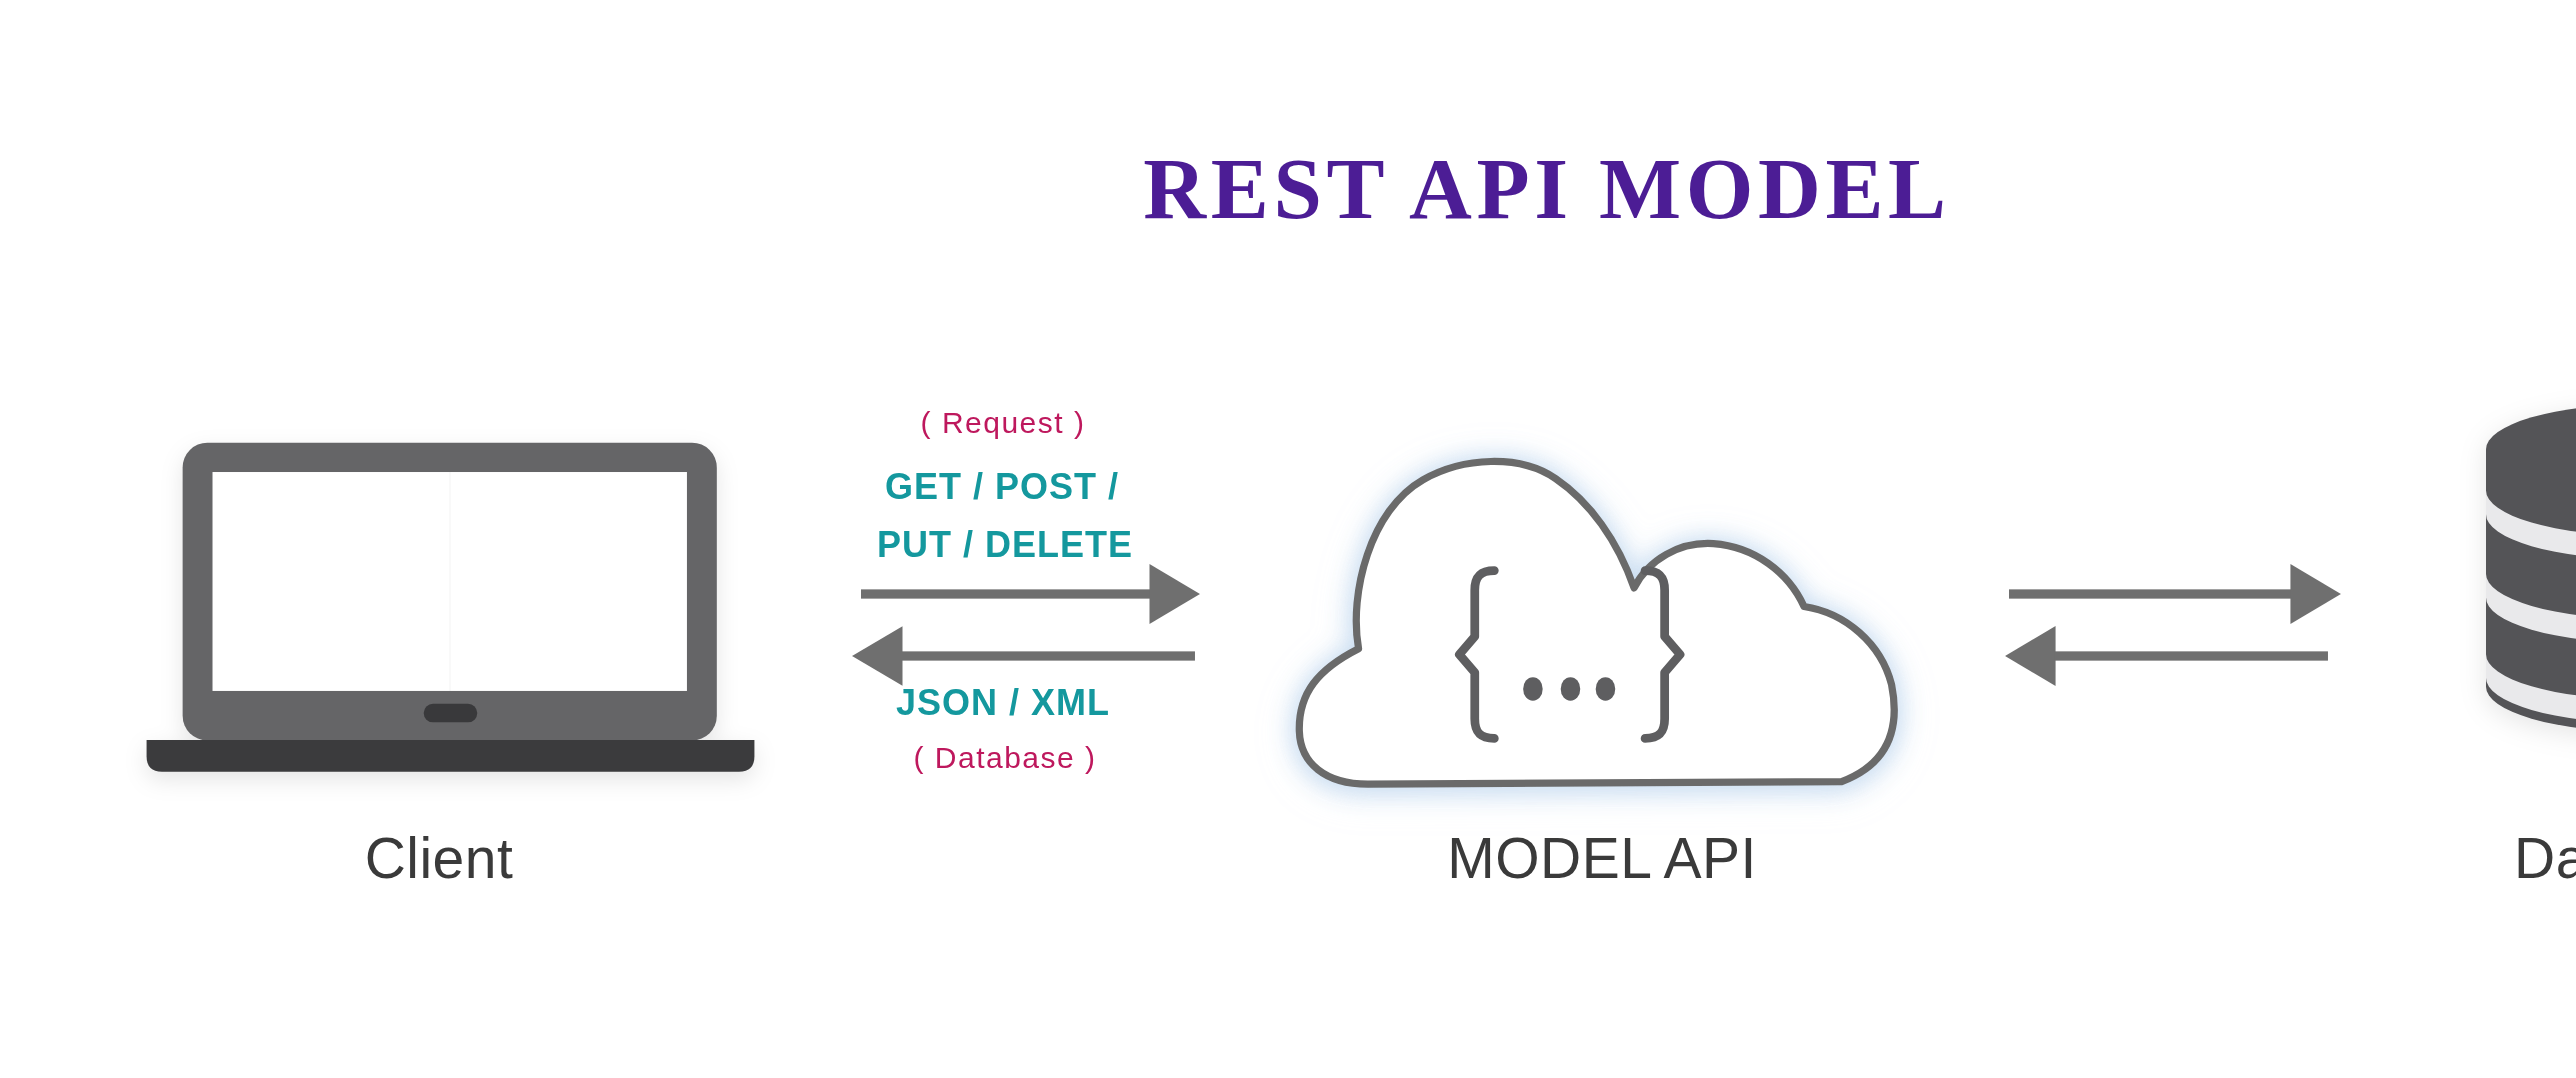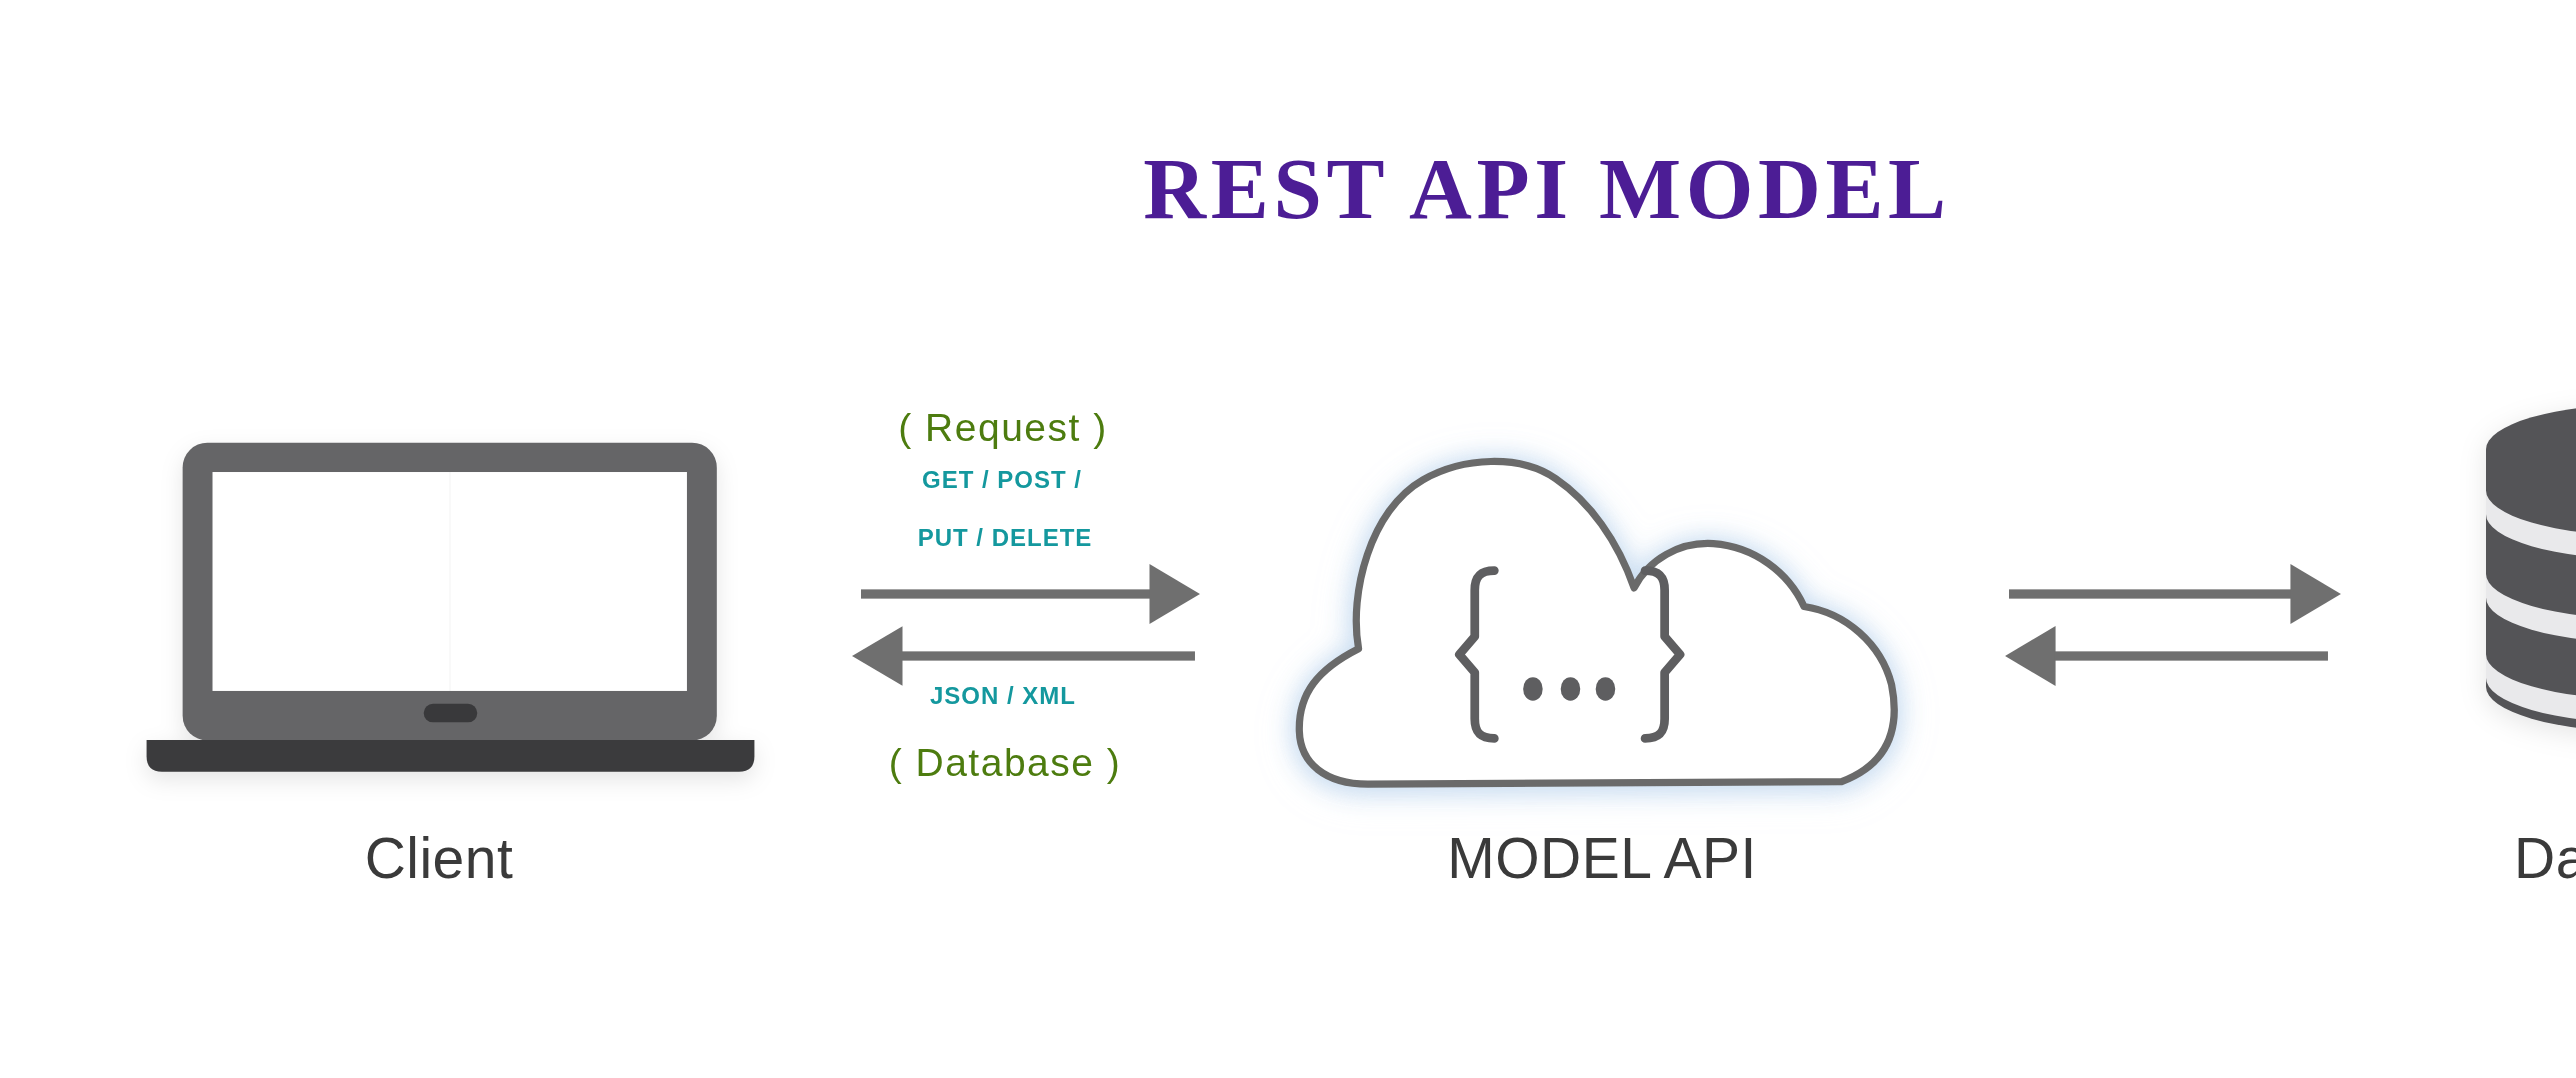--- a/index.html
+++ b/index.html
@@ -24,26 +24,26 @@
   }
 
   .node-label{
     font-size:57px;
     color:#3A3A3A;
     letter-spacing:0.5px;
     top:825px;
   }
 
   .annotation{
-    font-size:39px;
-    color:#4d7c0f;
+    font-size:30px;
+    color:#be185d;
     letter-spacing:1.5px;
   }
   .teal-text{
-    font-size:24px;
+    font-size:36px;
     font-weight:700;
     color:#14989E;
     letter-spacing:1px;
   }
 
   .laptop-svg{filter:drop-shadow(0 8.2px 11.3px rgba(0,0,0,.10));}
   .db-svg{filter:drop-shadow(0 6.2px 13.4px rgba(0,0,0,.10));}
   .cloud-svg{filter:drop-shadow(0 0 13.4px rgba(198,219,240,.95)) drop-shadow(0 6.2px 10.3px rgba(198,219,240,.55));}
 </style>
 </head>

